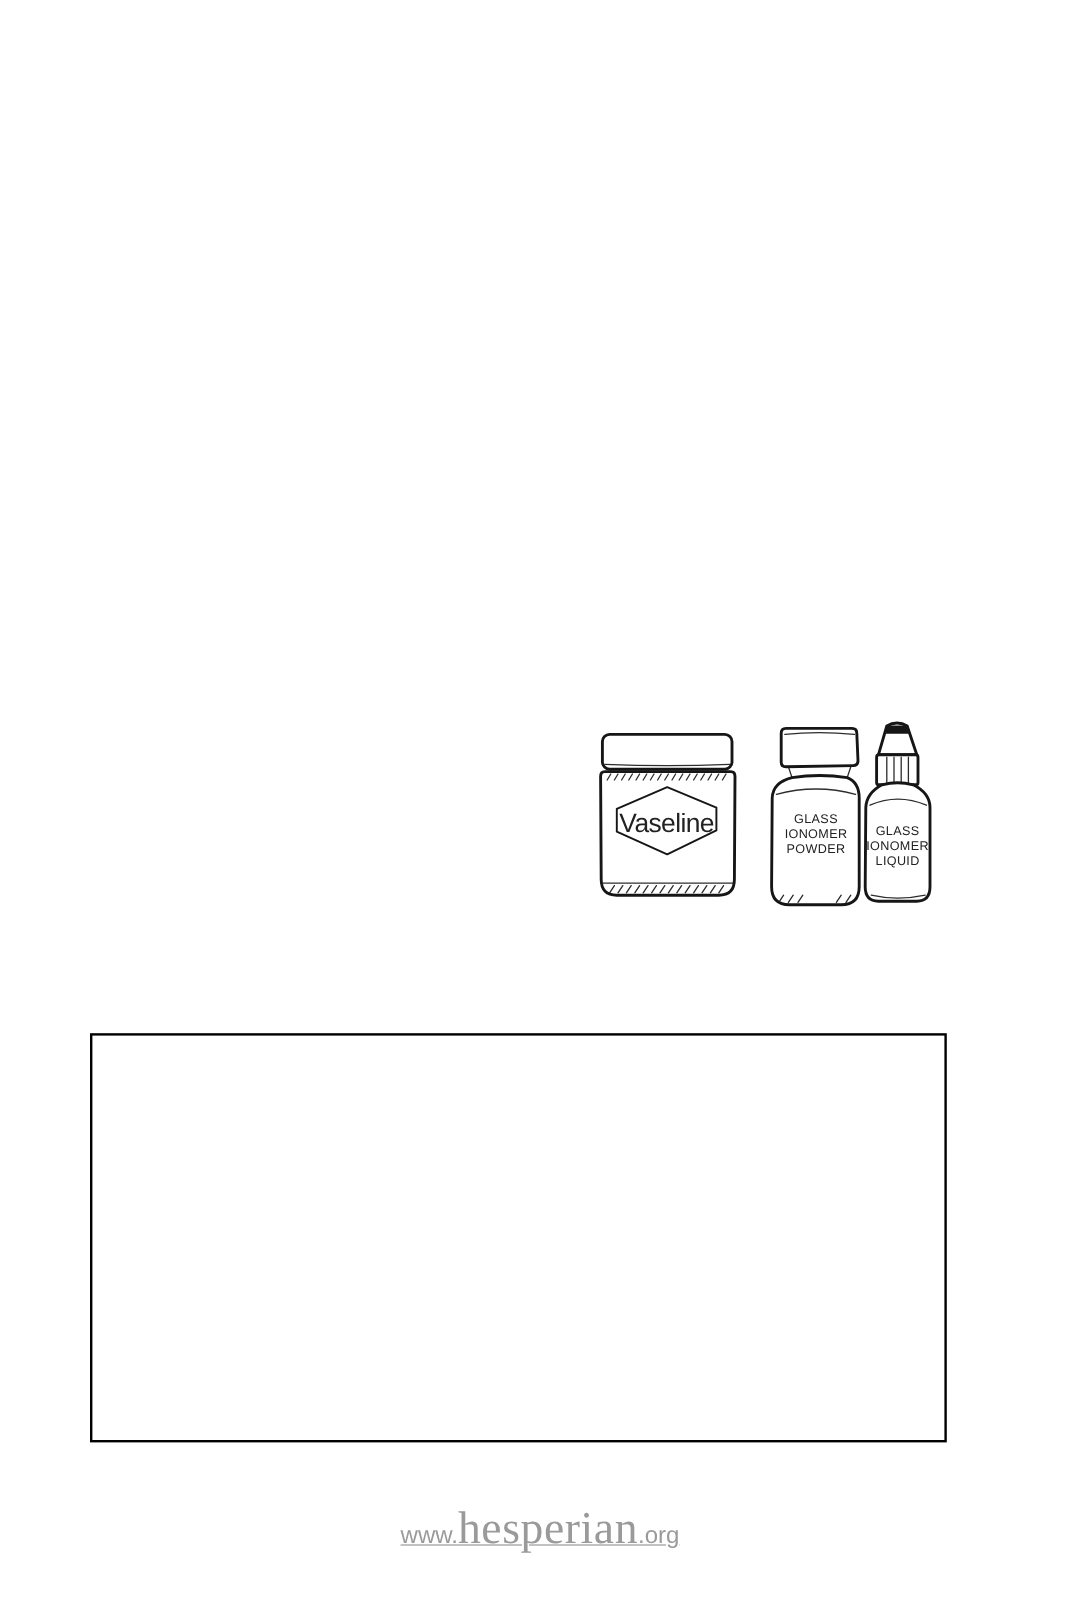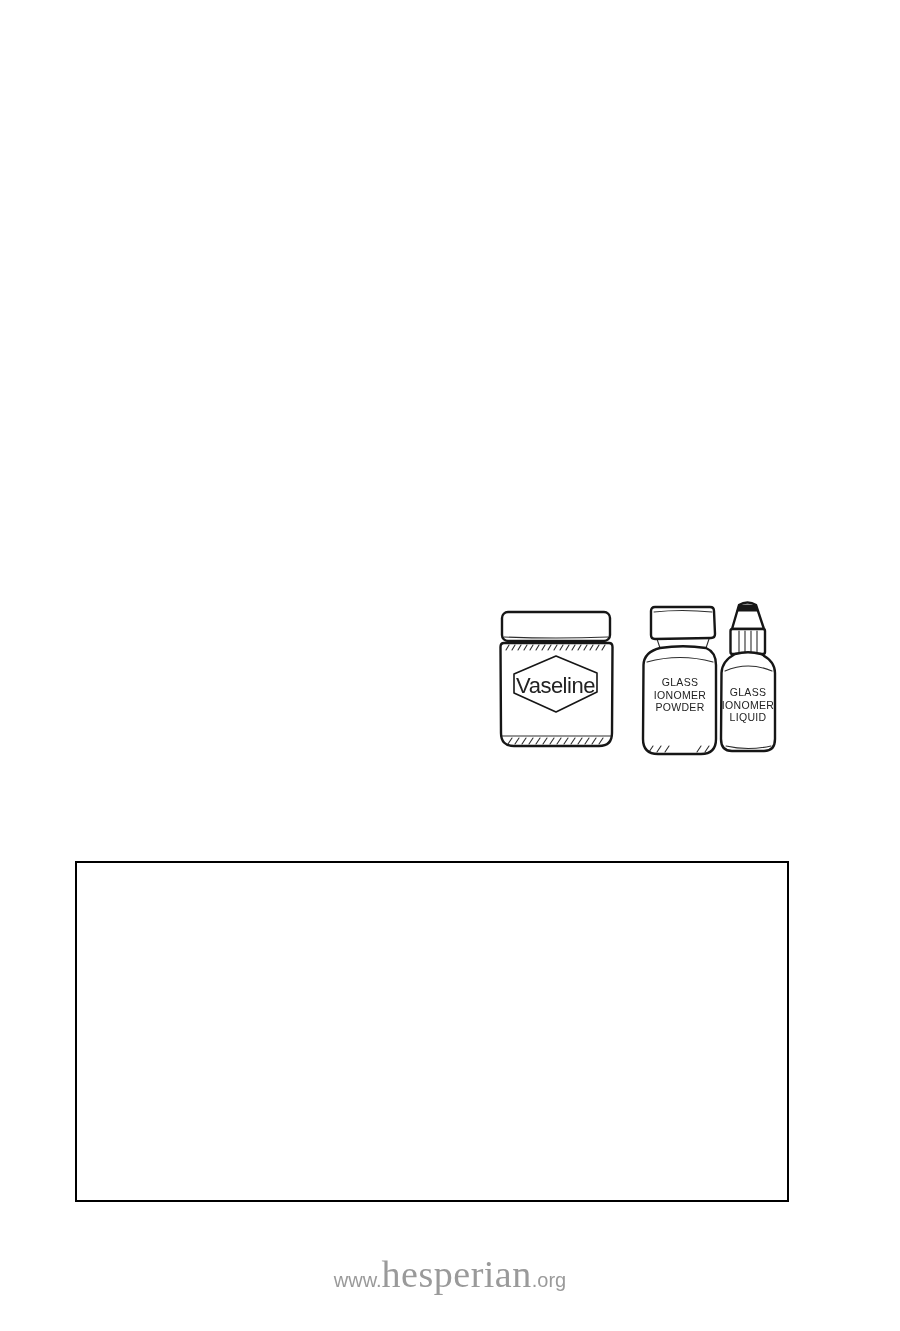--- a/index.html
+++ b/index.html
@@ -41,21 +41,21 @@
     position:absolute; left:75px; top:861px;
     width:714px; height:341px;
     border:2px solid #000000;
     background:#ffffff;
   }
   .hesperian-logo {
     position:absolute; top:1256px; left:0; width:100%;
     text-align:center; color:var(--logo-gray);
     user-select:none;
   }
-  .logo-row1 { line-height:36px; white-space:nowrap; }
+  .logo-row1 { line-height:36px; white-space:nowrap;text-decoration:underline; }
   .logo-www, .logo-tld {
     font-family:"Liberation Sans", sans-serif; font-size:20px;
   }
   .logo-name {
     font-family:"Liberation Serif", serif; font-size:38px;
     letter-spacing:.5px;
   }
   .logo-tagline {
     font-family:"Liberation Sans", sans-serif; font-size:21px;
     letter-spacing:.5px; margin-top:-5px; line-height:22px;

